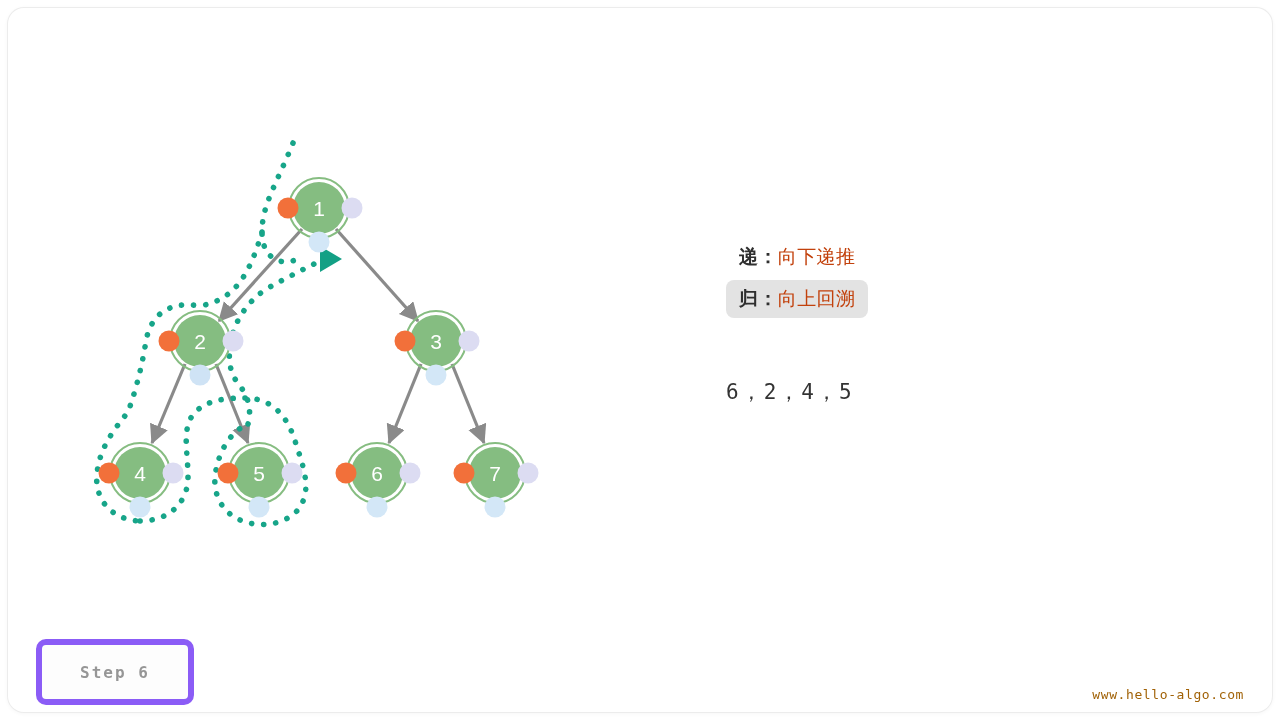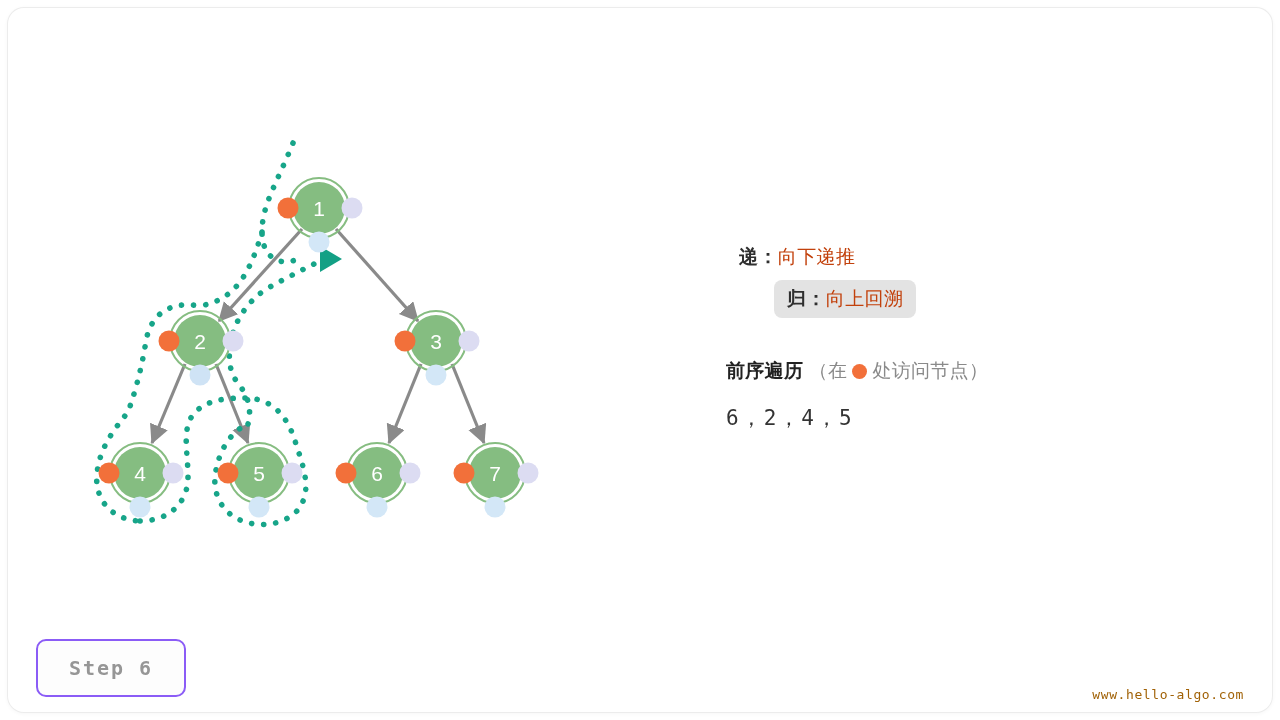--- a/index.html
+++ b/index.html
@@ -41,21 +41,21 @@
   .legend-line {
     display: inline-block;
     font-size: 19px;
     line-height: 1.0;
     color: #2f2f2f;
     padding: 9px 13px 10px 13px;
     border-radius: 8px;
     white-space: nowrap;
     letter-spacing: 0.4px;
   }
-  .legend-line.highlight { background: #e3e3e3; margin-left: 48px; }
+  .legend-line.highlight { background: #e3e3e3; }
   .legend-line .lbl { font-weight: bold; }
   .legend-line .txt { font-weight: normal; color: #c2410c; }
 
   #order-block {
     position: absolute;
     left: 726px;
     top: 358px;
     width: 480px;
   }
   #order-title {
@@ -83,28 +83,28 @@
     white-space: nowrap;
   }
 
   
   #step-badge {
     position: absolute;
     left: 36px;
     top: 639px;
     width: 146px;
     height: 54px;
-    border: 2px solid #8b5cf6;
+    border: 6px solid #8b5cf6;
     border-radius: 10px;
     background: #fdfdfd;
     display: flex;
     align-items: center;
     justify-content: center;
     font-family: "DejaVu Sans Mono", "Liberation Mono", monospace;
-    font-size: 20px;
+    font-size: 16px;
     font-weight: bold;
     color: #969696;
     letter-spacing: 2px;
   }
 
   
   #watermark {
     position: absolute;
     right: 36px;
     bottom: 18px;
@@ -254,23 +254,19 @@
       </span>
     </div>
     <div>
       <span class="legend-line highlight">
         <span class="lbl">归：</span><span class="txt">向上回溯</span>
       </span>
     </div>
   </div>
 
   <div id="order-block">
-    <div id="order-title">
-      <span class="strong">前序遍历</span>
-      <span class="paren">（在</span><span class="inline-dot"></span><span class="paren">处访问节点）</span>
-    </div>
     <div id="order-values">6，2，4，5</div>
   </div>
 
   <div id="step-badge">Step 6</div>
 
   <div id="watermark">www.hello-algo.com</div>
 </div>
 
 </body></html>

